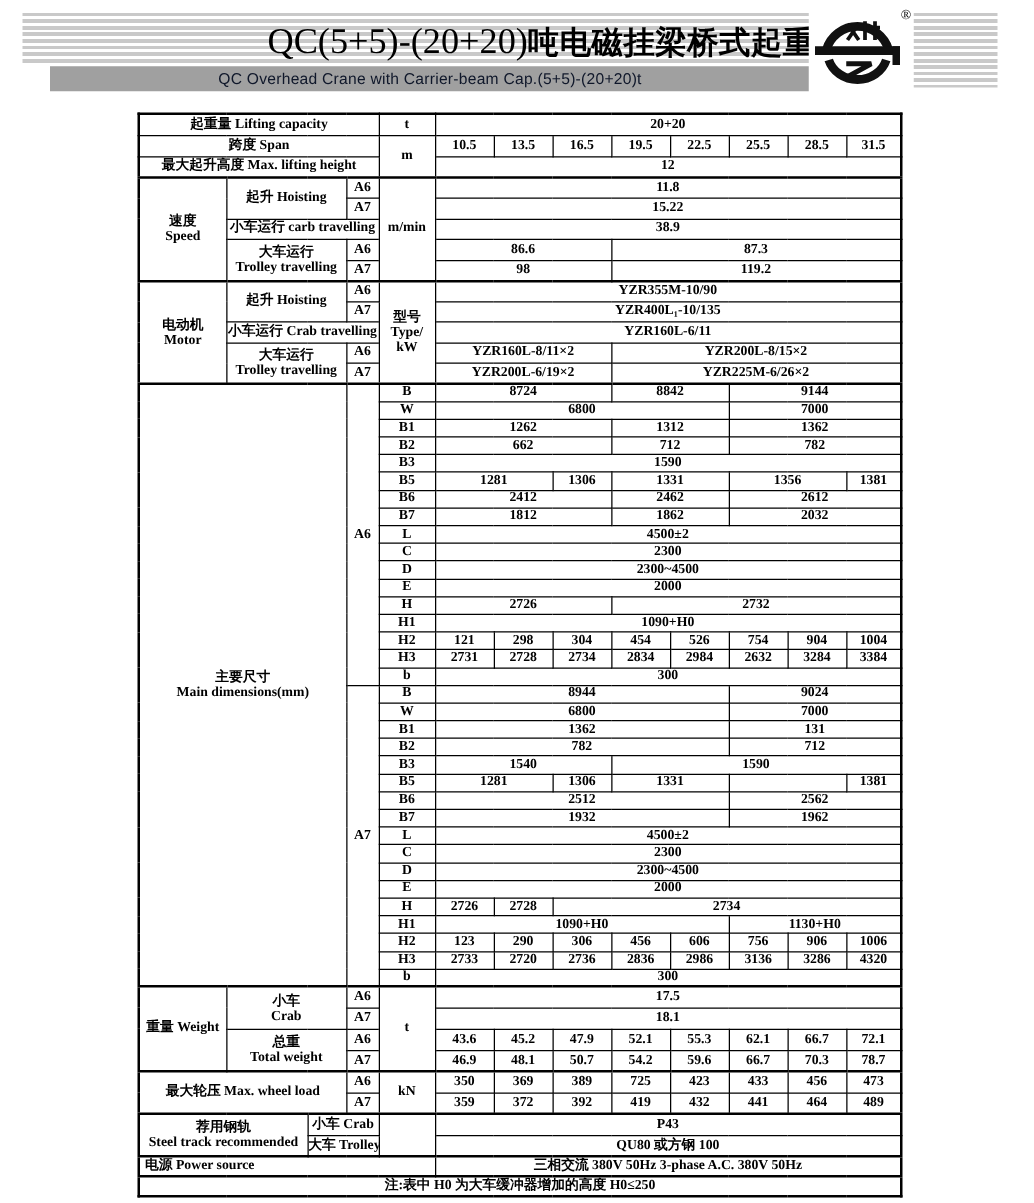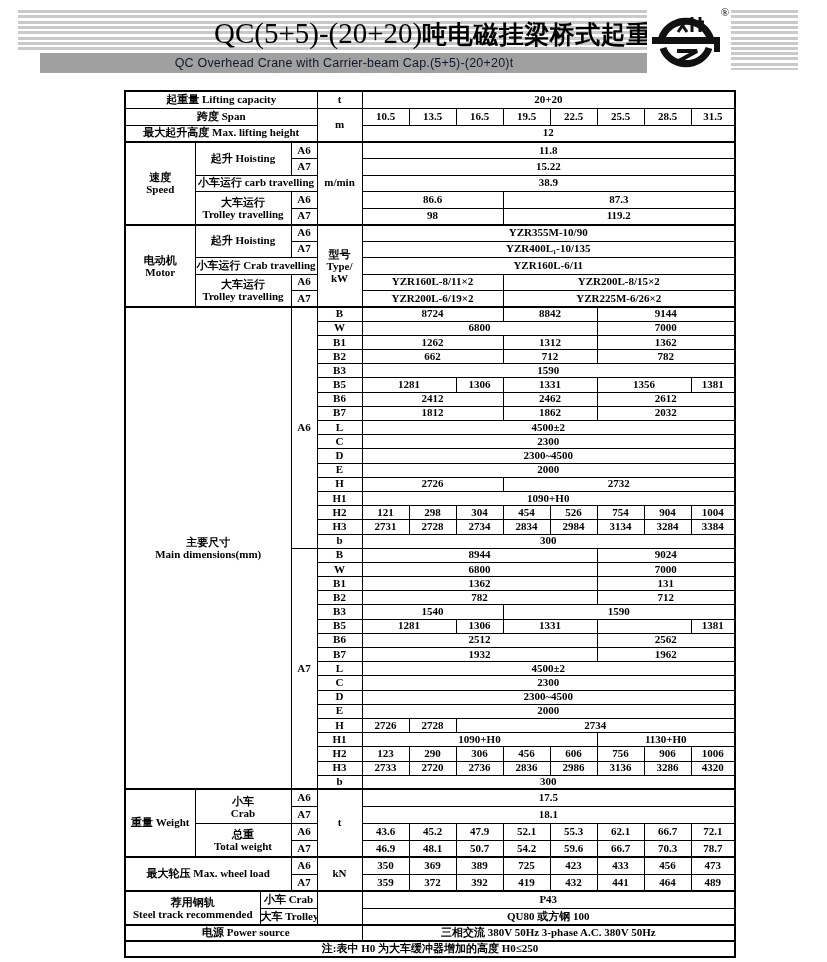--- a/index.html
+++ b/index.html
@@ -12,27 +12,27 @@
   #subtitle-bar{left:40px;top:53px;width:608px;height:20px;background:#a0a0a0;color:#0f172a;
     text-align:center;font-family:"Liberation Sans","DejaVu Sans",sans-serif;
     font-size:12.5px;line-height:20px;letter-spacing:.2px;}
   #title{left:214px;top:14px;height:38px;white-space:nowrap;}
   #title .model{font-family:"Liberation Serif","DejaVu Serif",serif;font-size:29px;line-height:38px;}
   #title .cn{font-family:"Liberation Sans","DejaVu Sans",sans-serif;font-weight:900;
     font-size:25px;line-height:38px;letter-spacing:0.5px;}
   #logo-box{left:647px;top:6px;width:84px;height:73px;background:#fff;}
   #logo-box svg{display:block;}
   #reg{position:absolute;right:2px;top:0;font-size:11px;font-family:"Liberation Serif",serif;}
-  #spec-table{left:124px;top:90px;width:610px;border-collapse:collapse;table-layout:fixed;
+  #spec-table{left:110px;top:90px;width:610px;border-collapse:collapse;table-layout:fixed;
     border:2px solid #000;}
   #spec-table td{border:1px solid #000;text-align:center;vertical-align:middle;
     font-size:11px;font-weight:bold;padding:0;overflow:hidden;line-height:1.08;
     font-family:"Liberation Serif","DejaVu Serif",serif;white-space:nowrap;}
   #spec-table tr.thick td{border-top-width:2px;}
-  #spec-table td.left{text-align:center;padding-left:4px;}
+  #spec-table td.left{text-align:left;padding-left:4px;}
   #spec-table td div{line-height:1.1;}
 </style>
 </head>
 <body>
 
 <div>
   <div id="stripesA" class="abs"></div>
   <div id="stripesB" class="abs"></div>
   <div id="subtitle-bar" class="abs">QC Overhead Crane with Carrier-beam Cap.(5+5)-(20+20)t</div>
   <div id="title" class="abs"><span class="model">QC(5+5)-(20+20)</span><span class="cn">吨电磁挂梁桥式起重机</span></div>
@@ -243,21 +243,21 @@
           <td>904</td>
           <td>1004</td>
         </tr>
         <tr style="height: 14.2px;">
           <td>H3</td>
           <td>2731</td>
           <td>2728</td>
           <td>2734</td>
           <td>2834</td>
           <td>2984</td>
-          <td>3134</td>
+          <td>2632</td>
           <td>3284</td>
           <td>3384</td>
         </tr>
         <tr style="height: 14.2px;">
           <td>b</td>
           <td colspan="8">300</td>
         </tr>
         <tr style="height: 14.2px;">
           <td rowspan="17">A7</td>
           <td>B</td>

